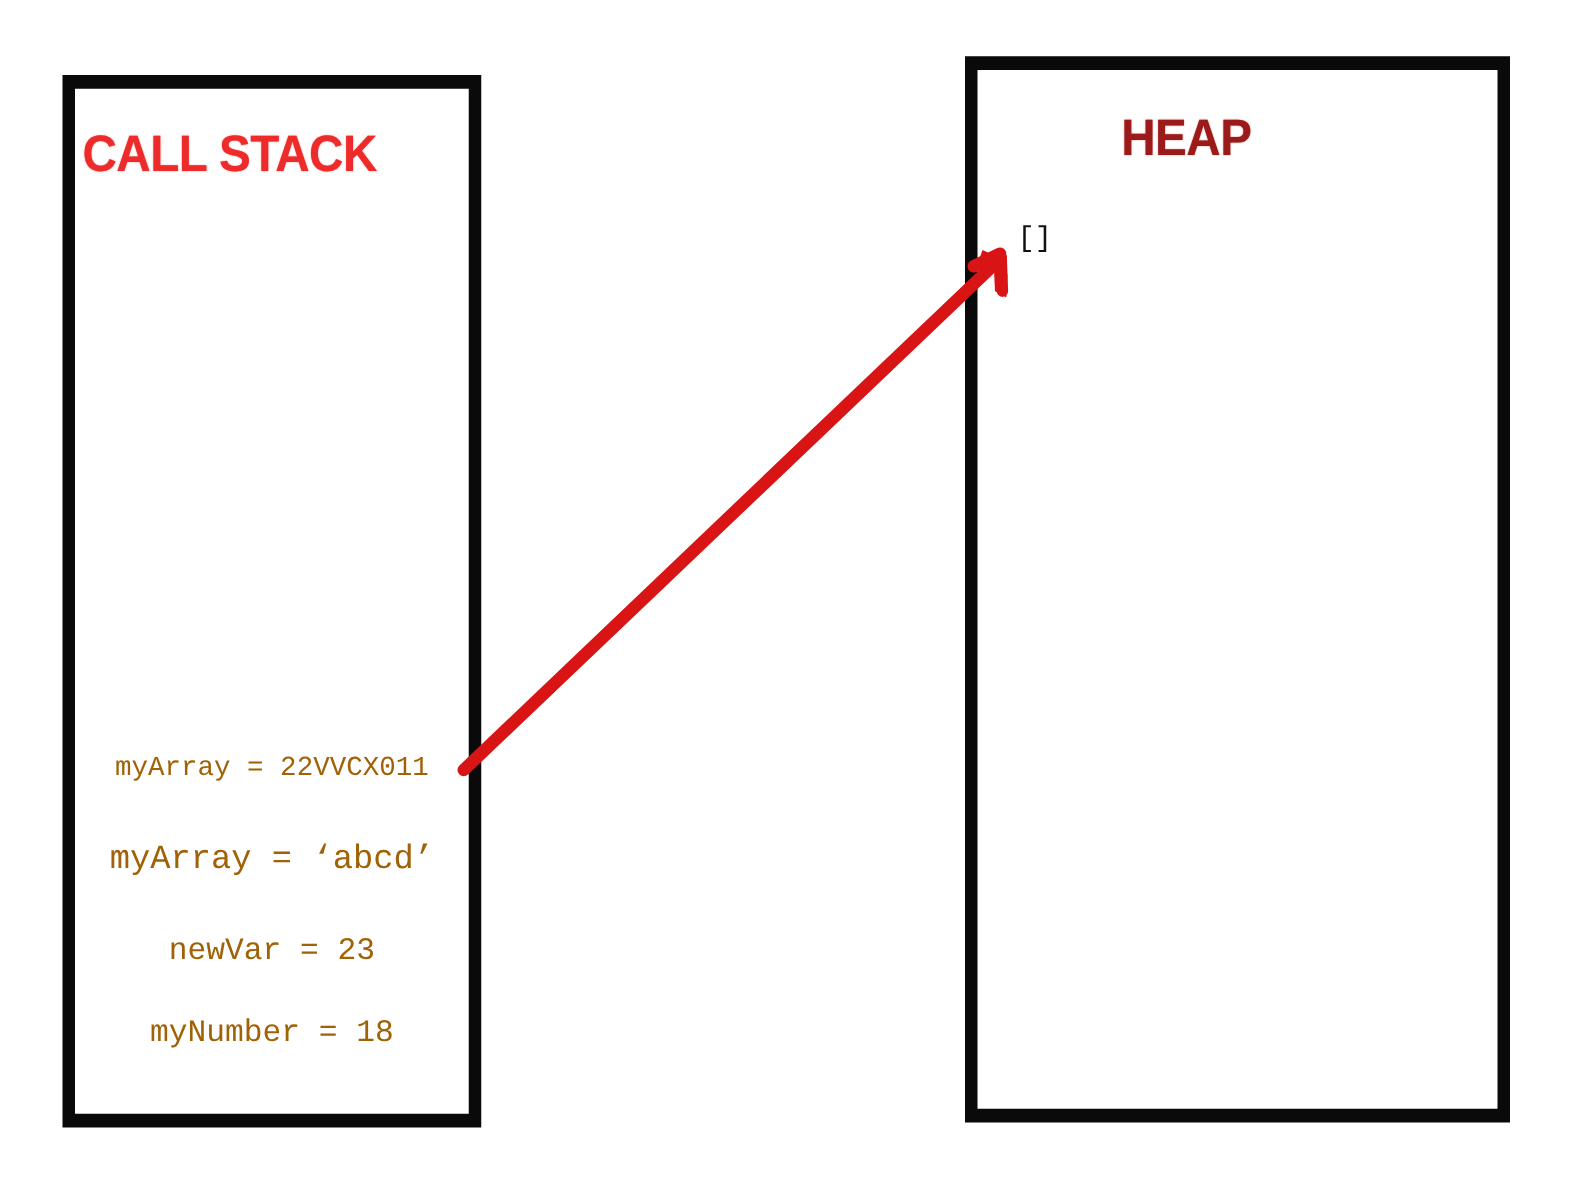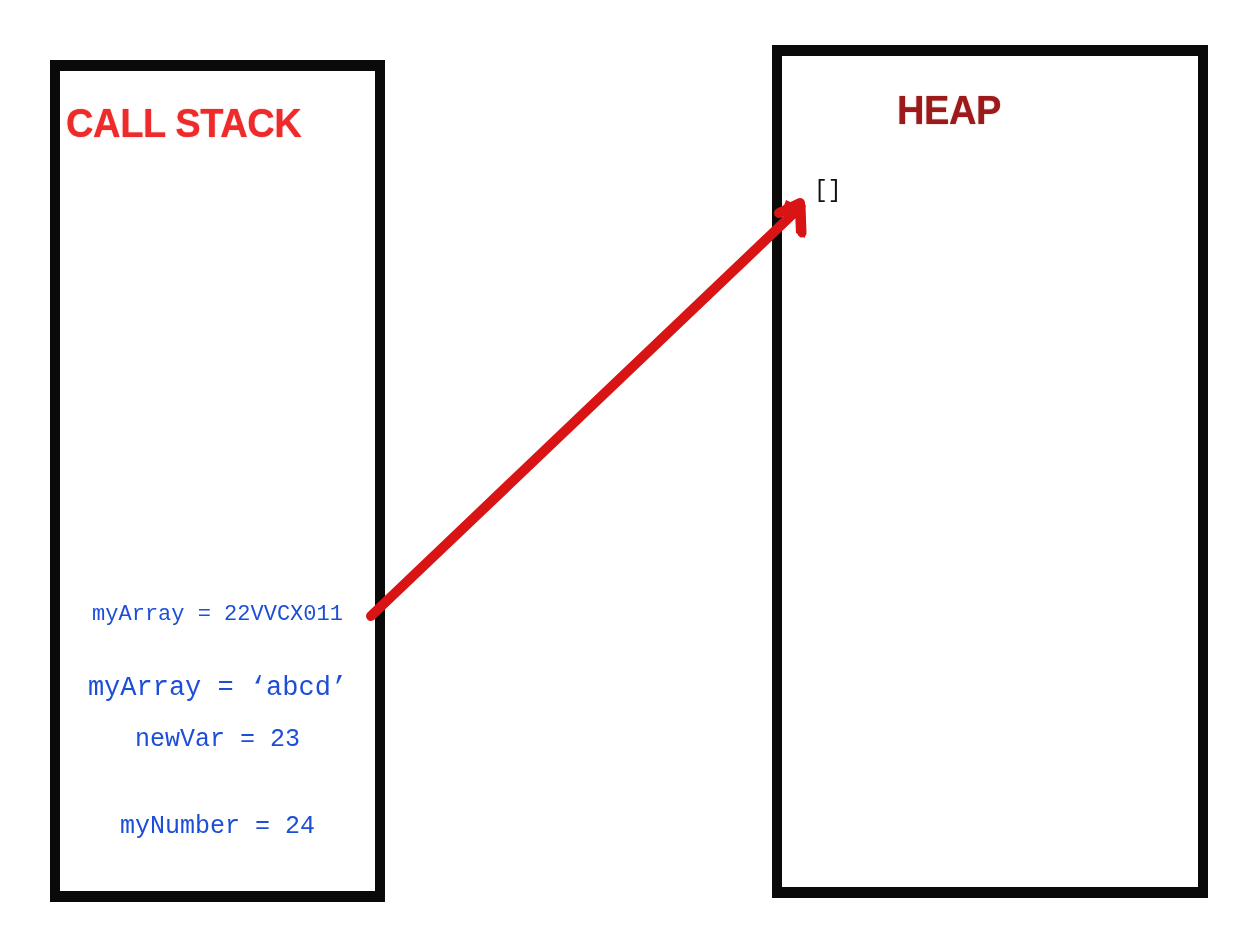--- a/index.html
+++ b/index.html
@@ -81,27 +81,27 @@
     white-space: pre;
   }
 
   
   .stack-line {
     position: absolute;
     left: 60px;
     width: 315px;
     text-align: center;
     font-family: "Liberation Mono", monospace;
-    color: #1d4ed8;
+    color: #a16207;
     white-space: pre;
     line-height: 1;
   }
   #stack-line-0 { top: 604px; font-size: 22px; }
   #stack-line-1 { top: 675px; font-size: 27px; }
-  #stack-line-2 { top: 727px; font-size: 25px; }
+  #stack-line-2 { top: 748px; font-size: 25px; }
   #stack-line-3 { top: 814px; font-size: 25px; }
 
   
   #pointer-arrow {
     position: absolute;
     left: 0;
     top: 0;
     width: 1260px;
     height: 952px;
     pointer-events: none;
@@ -112,21 +112,21 @@
 
 <div id="canvas">
 
   <div id="call-stack-box" class="mem-box"></div>
 
   <div id="call-stack-title" class="box-title">CALL STACK</div>
 
   <div id="stack-line-0" class="stack-line">myArray = 22VVCX011</div>
   <div id="stack-line-1" class="stack-line">myArray = ‘abcd’</div>
   <div id="stack-line-2" class="stack-line">newVar = 23</div>
-  <div id="stack-line-3" class="stack-line">myNumber = 24</div>
+  <div id="stack-line-3" class="stack-line">myNumber = 18</div>
 
   <div id="heap-box" class="mem-box"></div>
 
   <div id="heap-title" class="box-title">HEAP</div>
 
   <div id="heap-array-literal">[]</div>
 
   <svg id="pointer-arrow" viewBox="0 0 1260 952">
 
     <line x1="371" y1="616" x2="797" y2="210" stroke="#d81414" stroke-width="10" stroke-linecap="round"></line>

